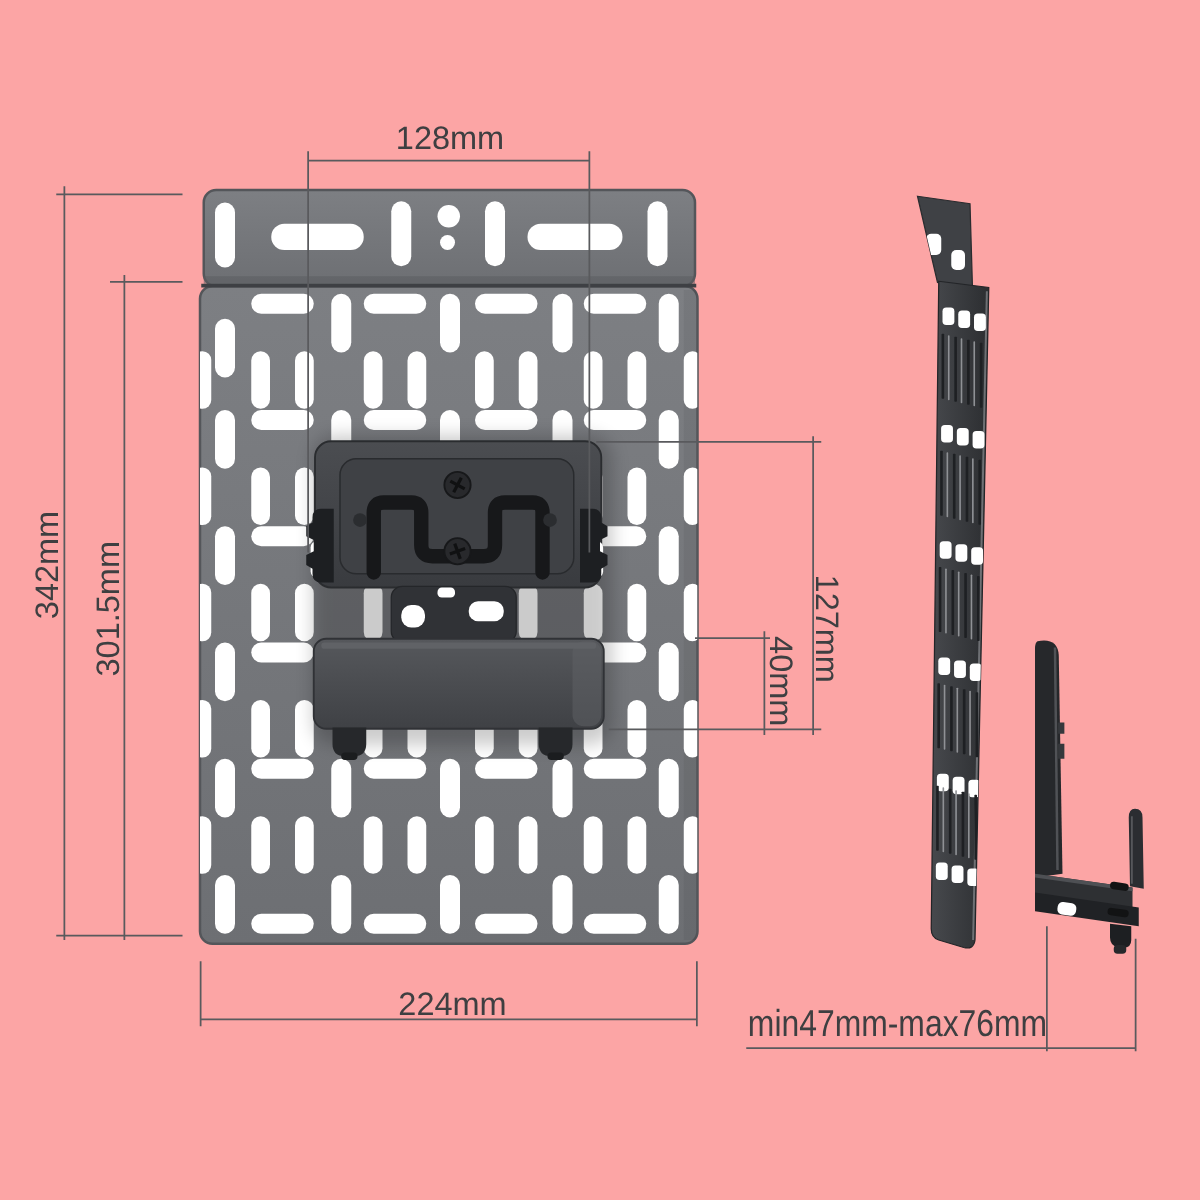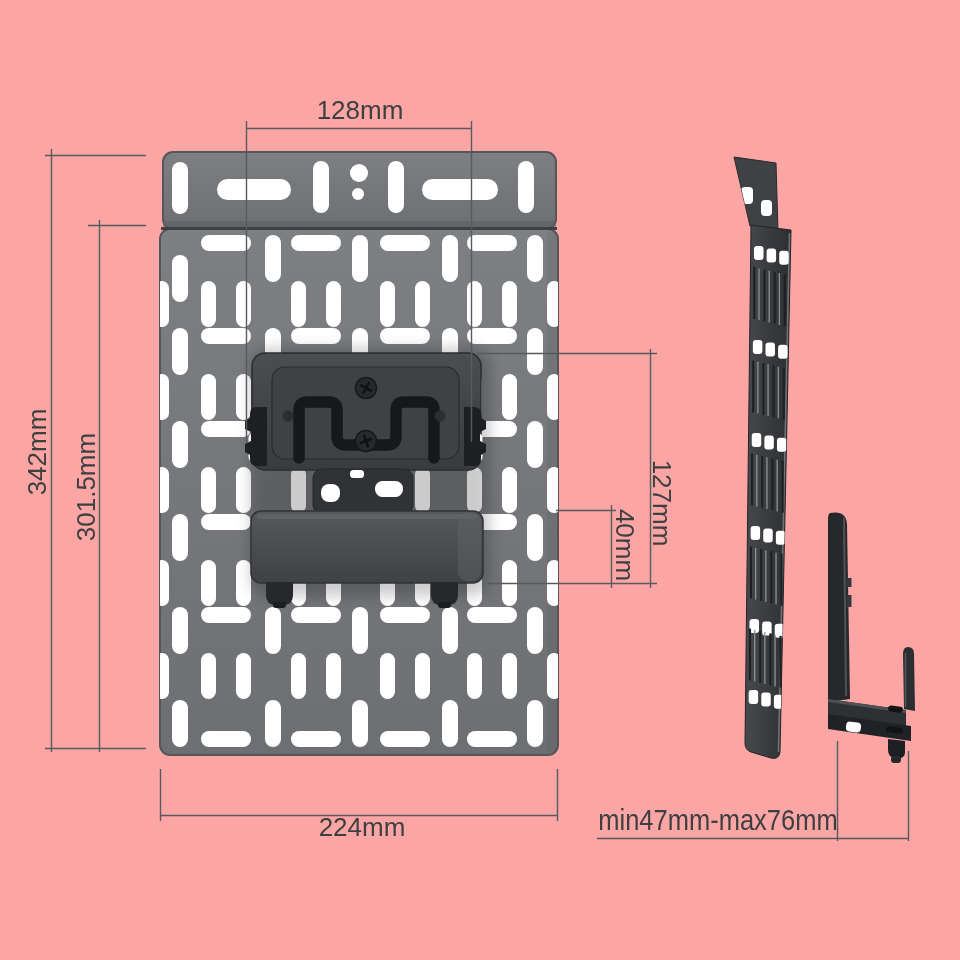--- a/index.html
+++ b/index.html
@@ -311,16 +311,16 @@
     <path d="M477,353.5 H657 M556,510.5 H616 M487,583.5 H657 M650.5,349 V588 M611.5,505 V588"></path>
     <path d="M837.5,741 V841 M908.5,751 V841 M597,838.5 H909"></path>
   </g>
 </svg>
 
 <div class="dim-label" style="left:360px;top:110px">128mm</div>
 <div class="dim-label rot-ccw" style="left:37px;top:452px">342mm</div>
 <div class="dim-label rot-ccw" style="left:86px;top:487px">301.5mm</div>
 <div class="dim-label rot-cw" style="left:662px;top:503px">127mm</div>
 <div class="dim-label rot-cw" style="left:625px;top:545px">40mm</div>
-<div class="dim-label" style="left:362px;top:827px">224mm</div>
+<div class="dim-label" style="left:362px;top:803px">224mm</div>
 <div class="dim-label big condensed" style="left:718px;top:820px">min47mm-max76mm</div>
 
 </div>
 
 </body></html>

